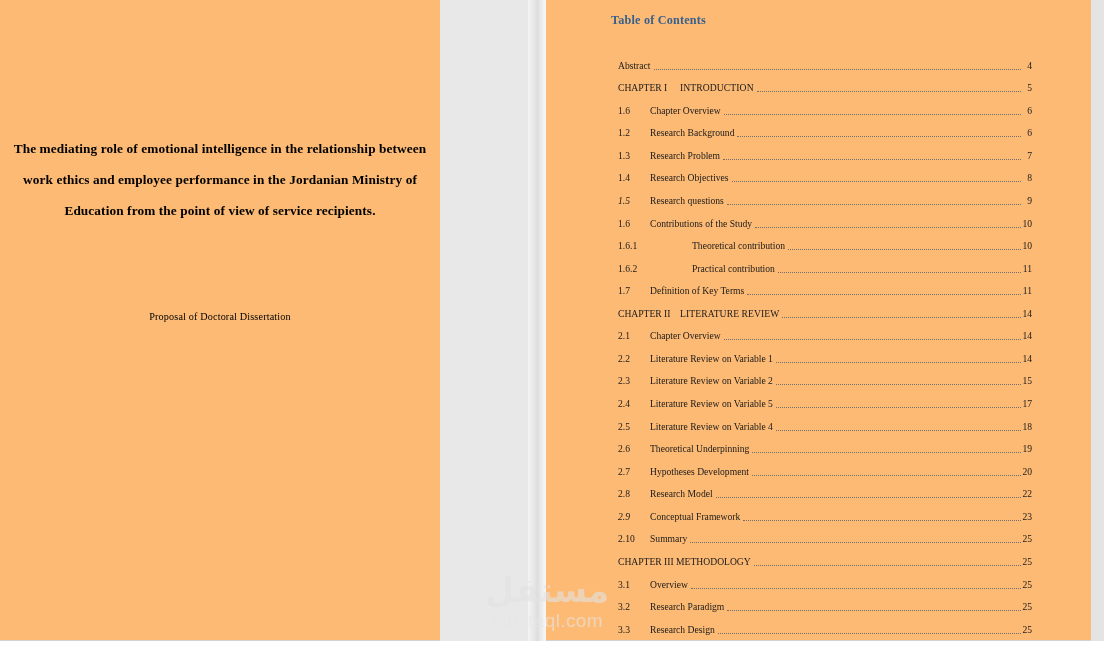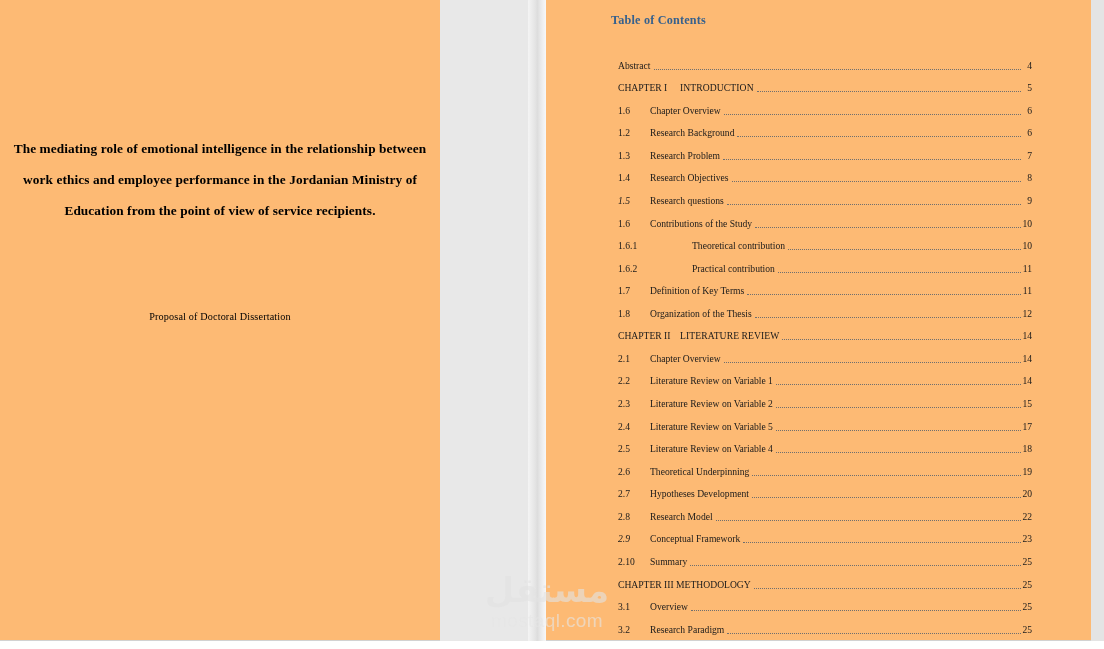--- a/index.html
+++ b/index.html
@@ -281,26 +281,20 @@
           <span class="toc-label">Practical contribution</span>
           <span class="toc-leader"></span>
           <span class="toc-page">11</span>
         </div>
         <div class="toc-row lvl2">
           <span class="toc-num">1.7</span>
           <span class="toc-label">Definition of Key Terms</span>
           <span class="toc-leader"></span>
           <span class="toc-page">11</span>
         </div>
-        <div class="toc-row lvl2">
-          <span class="toc-num">1.8</span>
-          <span class="toc-label">Organization of the Thesis</span>
-          <span class="toc-leader"></span>
-          <span class="toc-page">12</span>
-        </div>
         <div class="toc-row lvl1 chapter">
           <span class="toc-num">CHAPTER II</span>
           <span class="toc-label">LITERATURE REVIEW</span>
           <span class="toc-leader"></span>
           <span class="toc-page">14</span>
         </div>
         <div class="toc-row lvl2">
           <span class="toc-num">2.1</span>
           <span class="toc-label">Chapter Overview</span>
           <span class="toc-leader"></span>

